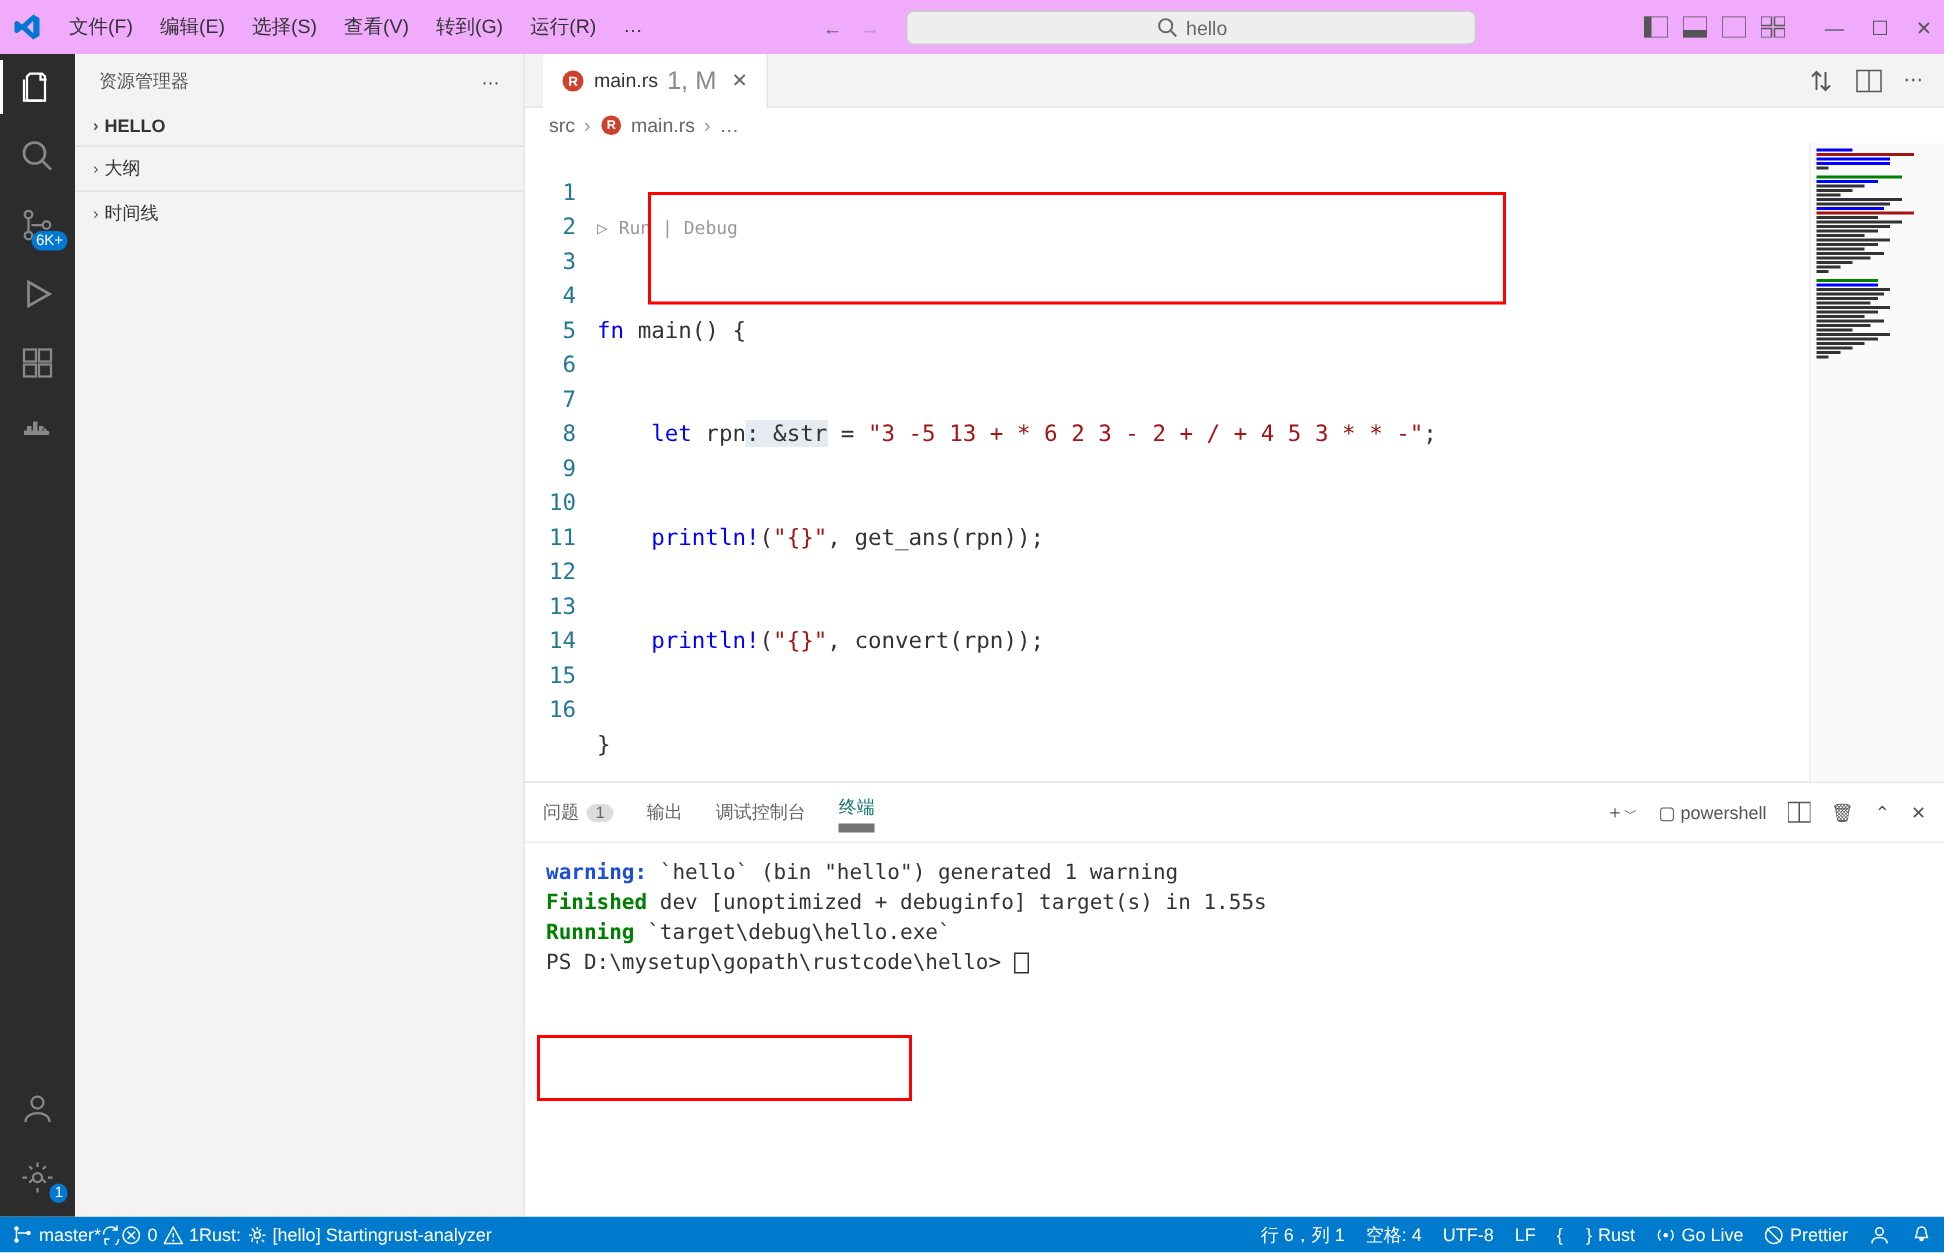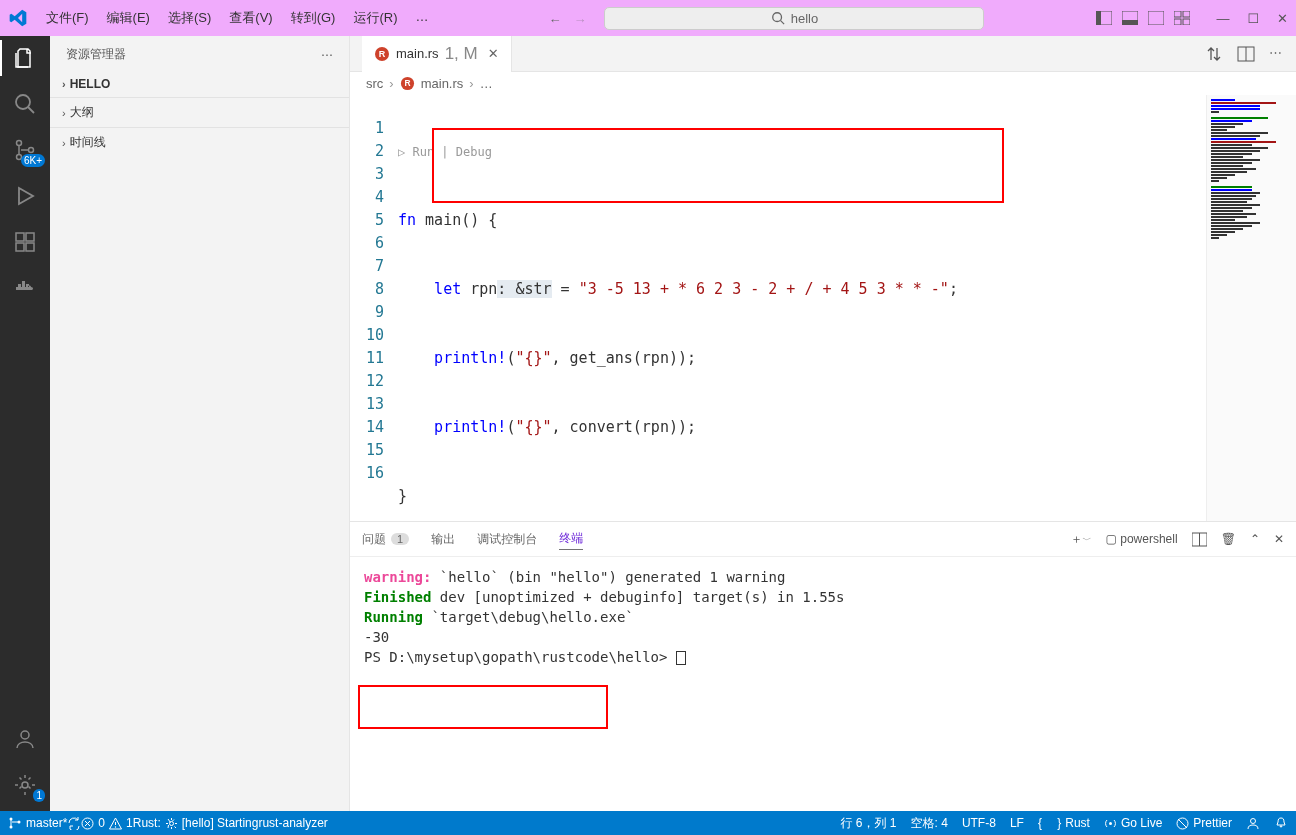--- a/index.html
+++ b/index.html
@@ -46,25 +46,25 @@
 .str { color: #a31515; }
 .mac { color: #0000ff; }
 .redbox { position: absolute; border: 2px solid #ff0000; left: 38px; top: 33px; width: 572px; height: 75px; pointer-events: none; }
 .highlight-inline { background: #e5ebf1; }
 .minimap { width: 90px; background: #fafafa; border-left: 1px solid #eee; position: relative; }
 .minimap-content { position: absolute; top: 4px; left: 4px; right: 4px; }
 .minimap-content div { height: 2px; margin-bottom: 1px; }
 .panel { height: 290px; border-top: 1px solid #e5e5e5; display: flex; flex-direction: column; background: #fff; }
 .panel-tabs { display: flex; align-items: center; padding: 6px 12px; gap: 22px; color: #666; font-size: 12px; border-bottom: 1px solid #eee; }
 .panel-tab { cursor: pointer; display: flex; align-items: center; gap: 5px; padding: 2px 0; }
-.panel-tab.active { color: #6d28d9; border-bottom: 1px solid #737373; }
+.panel-tab.active { color: #0f766e; border-bottom: 6px solid #737373; }
 .panel-count { background: #ddd; border-radius: 8px; padding: 0 6px; font-size: 11px; }
 .panel-tabs-right { margin-left: auto; display: flex; align-items: center; gap: 14px; color: #555; }
 .terminal { flex: 1; font-family: Consolas, monospace; font-size: 14px; padding: 10px 14px; overflow: auto; line-height: 20px; color: #333; position: relative; }
-.term-warn { color: #ec4899; font-weight: bold; }
+.term-warn { color: #1d4ed8; font-weight: bold; }
 .term-green { color: #008000; font-weight: bold; }
 .term-note { color: #008000; font-weight: bold; }
 .term-redbox { position: absolute; border: 2px solid #ff0000; left: 8px; top: 128px; width: 250px; height: 44px; pointer-events: none; }
 .ps-cursor { display: inline-block; width: 10px; height: 14px; border: 1px solid #333; vertical-align: middle; }
 .statusbar { height: 24px; background: #007acc; color: #fff; display: flex; align-items: center; font-size: 12px; padding: 0 8px; }
 .statusbar .sb-item { display: flex; align-items: center; gap: 4px; cursor: pointer; }
 .statusbar .spacer { flex: 1; }
 .sb-right { display: flex; gap: 14px; align-items: center; }
 svg { flex-shrink: 0; }
 </style>
@@ -350,21 +350,20 @@
             </svg>
           <span>🗑</span>
           <span>⌃</span>
           <span>✕</span>
         </div>
       </div>
       <div class="terminal">
 <div><span class="term-warn">warning:</span><span> `hello` (bin "hello") generated 1 warning</span></div>
 <div>    <span class="term-green">Finished</span><span> dev [unoptimized + debuginfo] target(s) in 1.55s</span></div>
 <div>     <span class="term-green">Running</span><span> `target\debug\hello.exe`</span></div>
-<div>-30</div>
 <div><span>PS D:\mysetup\gopath\rustcode\hello&gt; </span><span class="ps-cursor"></span></div>
         <div class="term-redbox"></div>
       </div>
     </div>
   </div>
 </div>
 
 <div class="statusbar">
   <div class="sb-item">
     <svg width="14" height="14" viewBox="0 0 14 14">

